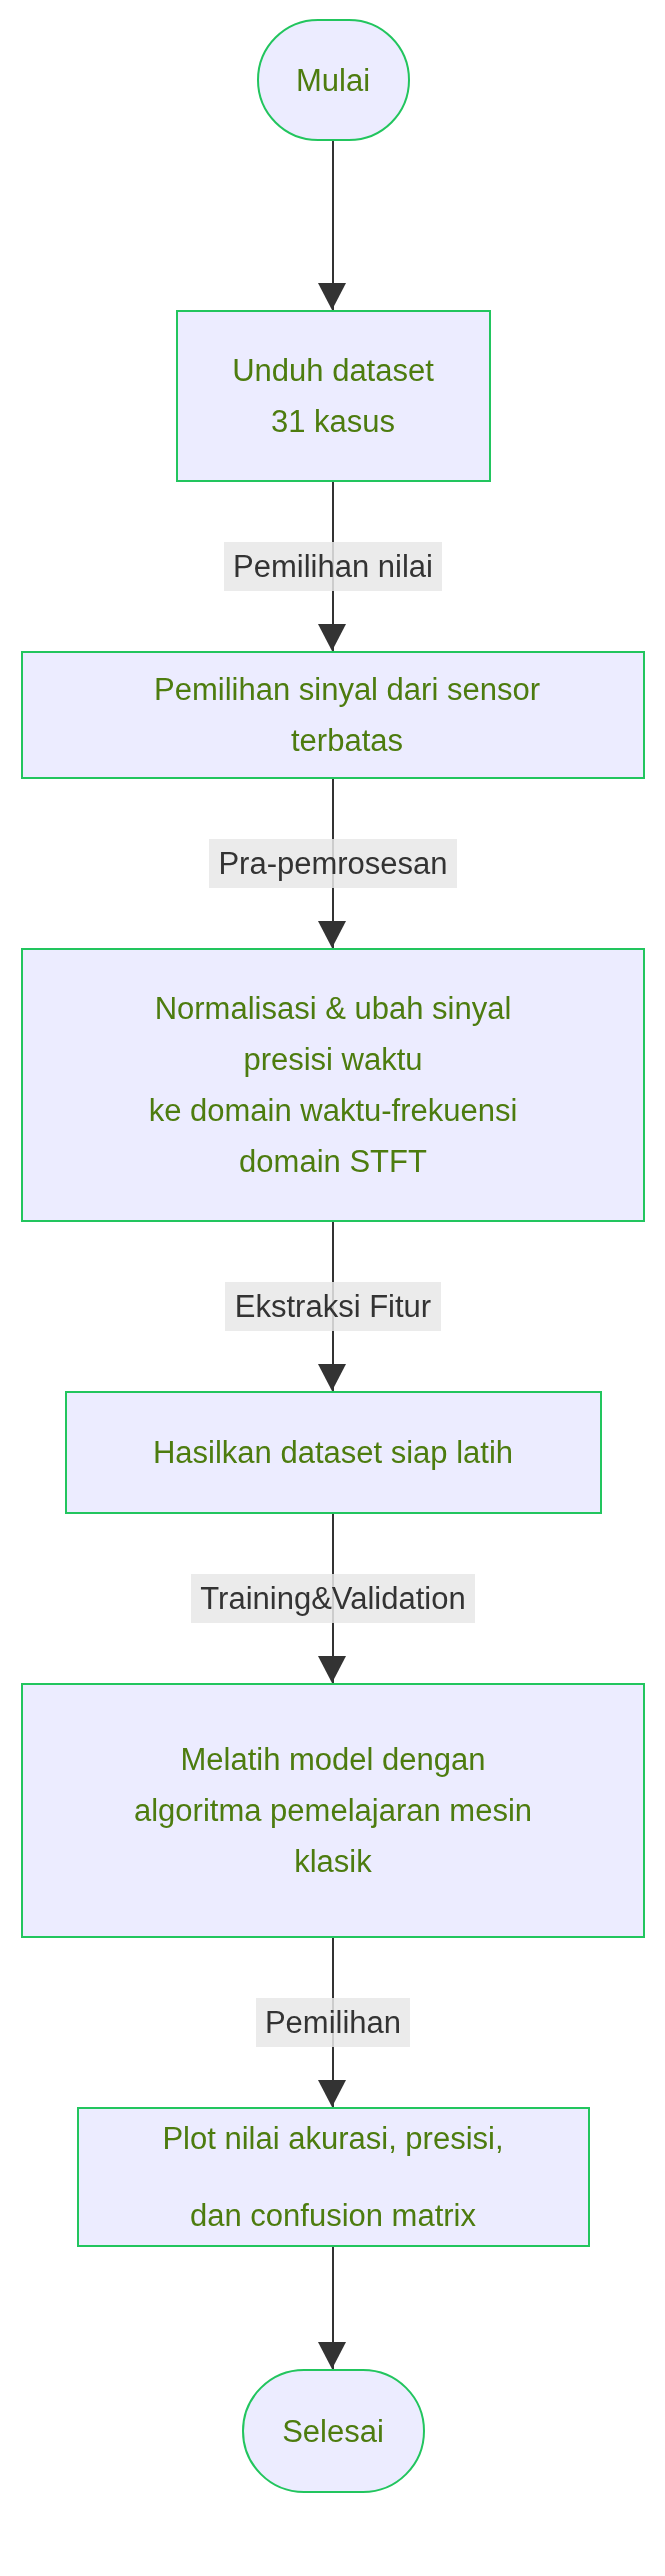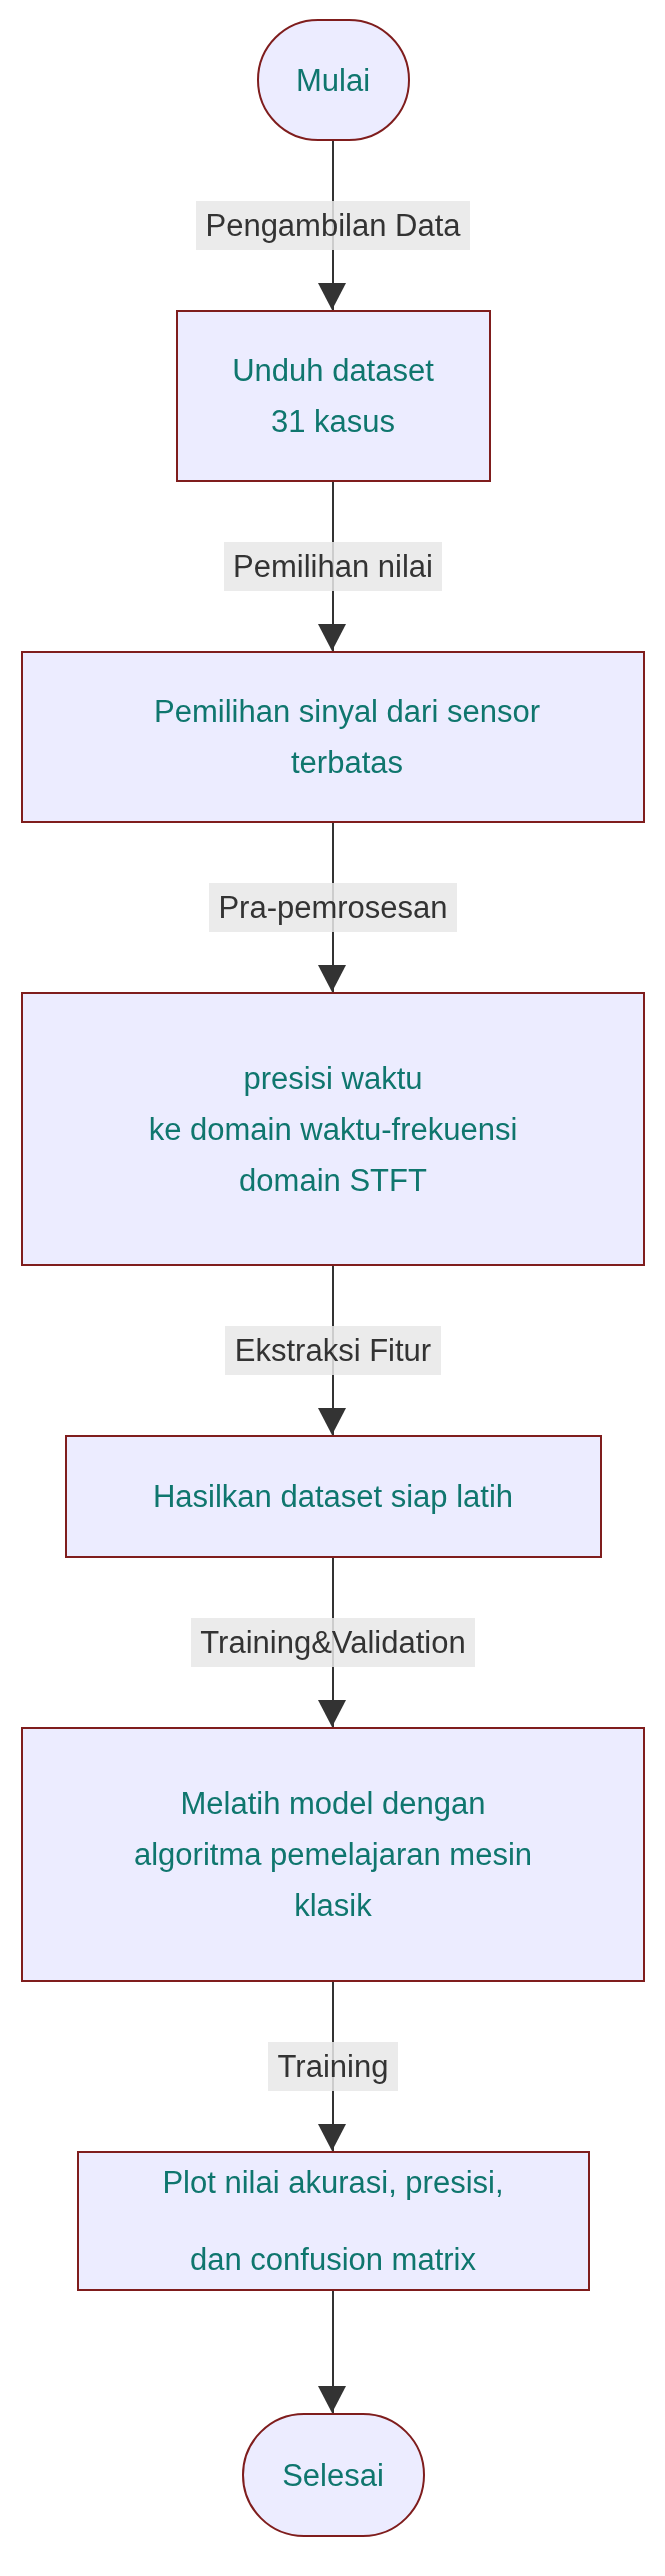--- a/index.html
+++ b/index.html
@@ -15,36 +15,36 @@
     color: #333333;
     overflow: hidden;
   }
   .spacer-top { height: 19px; flex: 0 0 auto; }
 
   
   .node {
     flex: 0 0 auto;
     box-sizing: border-box;
     background: #ECECFF;
-    border: 2px solid #7f1d1d;
+    border: 2px solid #22c55e;
     display: flex;
     flex-direction: column;
     align-items: center;
     justify-content: center;
     text-align: center;
     font-size: 31px;
     line-height: 51px;
-    color: #0f766e;
+    color: #4d7c0f;
   }
   .node .tline { display: block; white-space: nowrap; }
   .stadium { border-radius: 670px; }
 
   .n-start  { width: 153px; height: 122px; }
   .n-box1   { width: 315px; height: 172px; }
-  .n-box2   { width: 624px; height: 172px; padding-left: 28px; }
+  .n-box2   { width: 624px; height: 128px; padding-left: 28px; }
   .n-box3   { width: 624px; height: 274px; }
   .n-box4   { width: 537px; height: 123px; justify-content: center; }
   .n-box5   { width: 624px; height: 255px; }
   .n-box6   { width: 513px; height: 140px; gap: 26px; }
   .n-end    { width: 183px; height: 124px; }
 
   
   .edge {
     position: relative;
     flex: 0 0 auto;
@@ -95,21 +95,20 @@
 <div class="canvas">
   <div class="spacer-top"></div>
 
   <div class="node stadium n-start">
     <span class="tline">Mulai</span>
   </div>
 
   <div class="edge edge-labeled">
     <div class="edge-line"></div>
     <div class="edge-arrow"></div>
-    <div class="edge-label">Pengambilan Data</div>
   </div>
 
   <div class="node n-box1">
     <span class="tline">Unduh dataset</span>
     <span class="tline">31 kasus</span>
   </div>
 
   <div class="edge edge-labeled">
     <div class="edge-line"></div>
     <div class="edge-arrow"></div>
@@ -121,20 +120,21 @@
     <span class="tline">terbatas</span>
   </div>
 
   <div class="edge edge-labeled">
     <div class="edge-line"></div>
     <div class="edge-arrow"></div>
     <div class="edge-label">Pra-pemrosesan</div>
   </div>
 
   <div class="node n-box3">
+    <span class="tline">Normalisasi &amp; ubah sinyal</span>
     <span class="tline">presisi waktu</span>
     <span class="tline">ke domain waktu-frekuensi</span>
     <span class="tline">domain STFT</span>
   </div>
 
   <div class="edge edge-labeled">
     <div class="edge-line"></div>
     <div class="edge-arrow"></div>
     <div class="edge-label">Ekstraksi Fitur</div>
   </div>
@@ -151,21 +151,21 @@
 
   <div class="node n-box5">
     <span class="tline">Melatih model dengan</span>
     <span class="tline">algoritma pemelajaran mesin</span>
     <span class="tline">klasik</span>
   </div>
 
   <div class="edge edge-labeled">
     <div class="edge-line"></div>
     <div class="edge-arrow"></div>
-    <div class="edge-label">Training</div>
+    <div class="edge-label">Pemilihan</div>
   </div>
 
   <div class="node n-box6">
     <span class="tline">Plot nilai akurasi, presisi,</span>
     <span class="tline">dan confusion matrix</span>
   </div>
 
   <div class="edge edge-plain">
     <div class="edge-line"></div>
     <div class="edge-arrow"></div>

